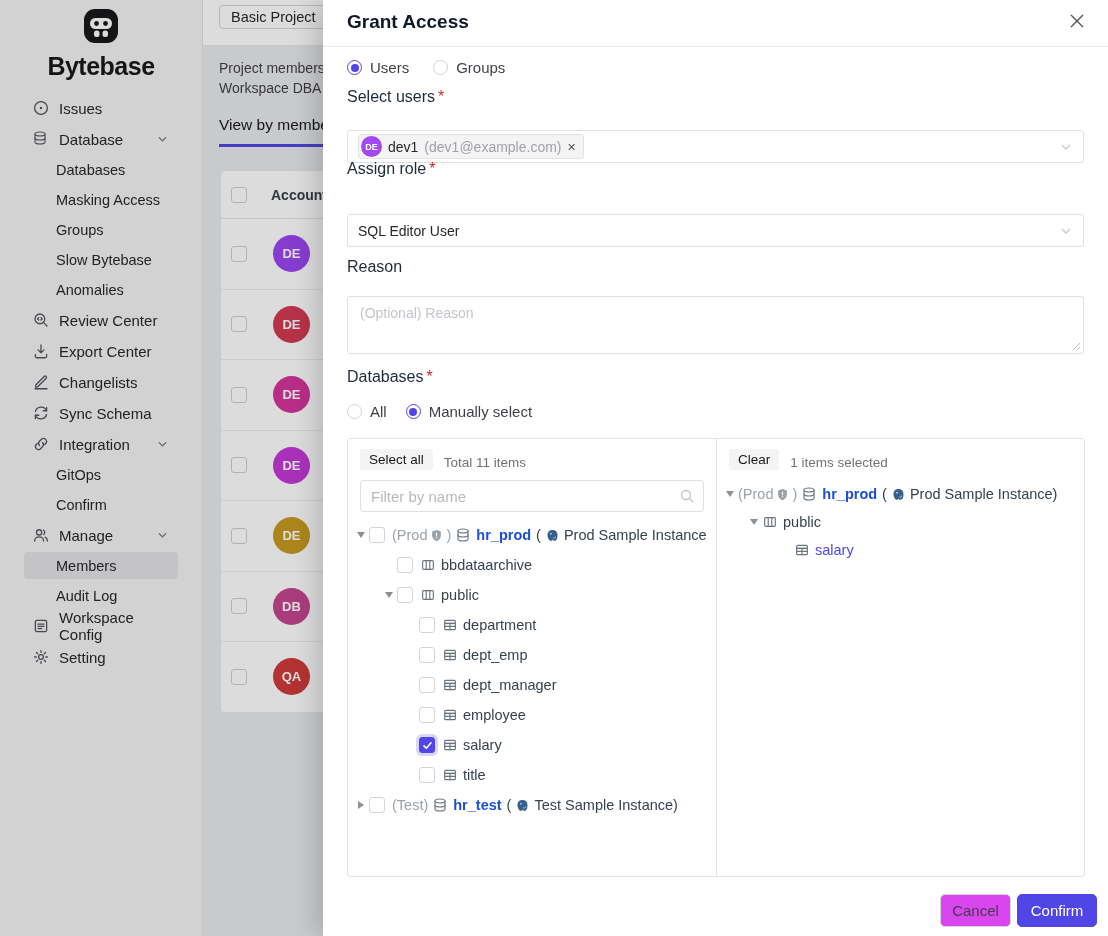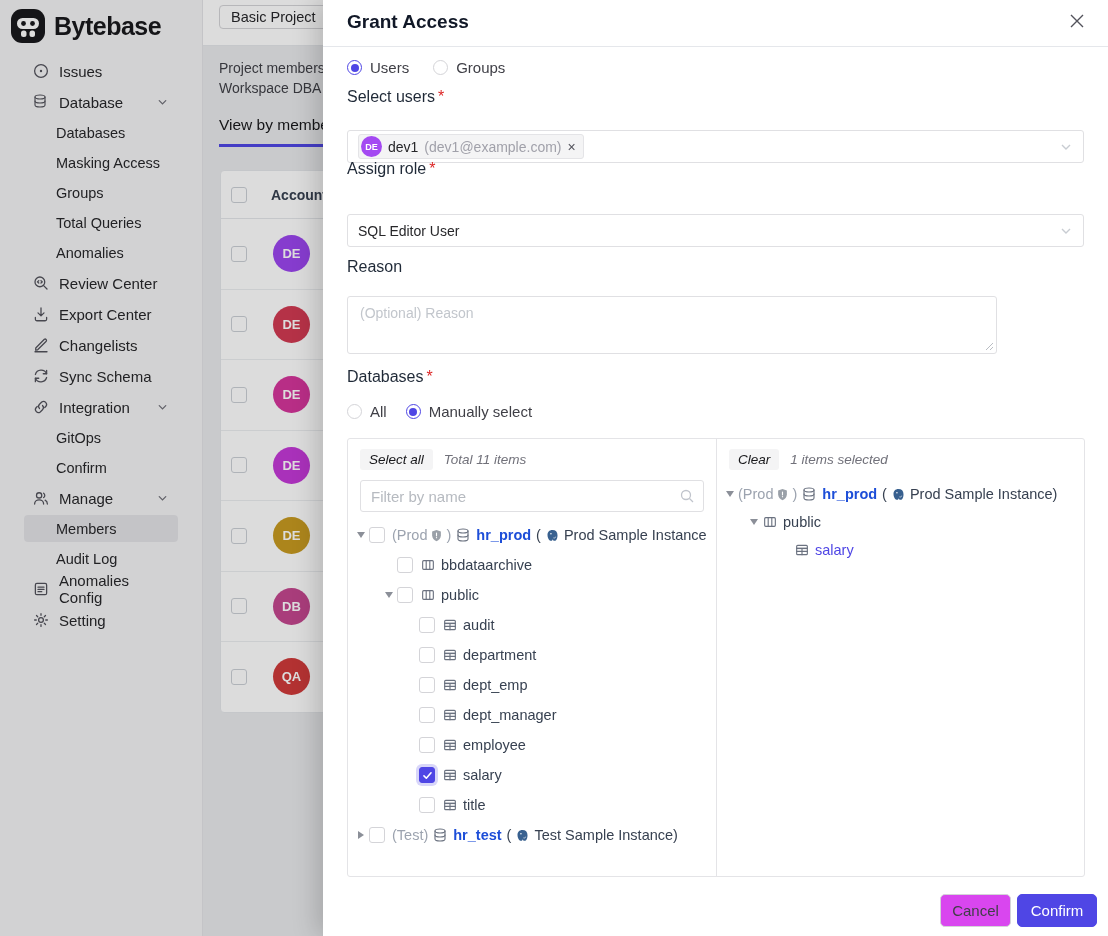--- a/index.html
+++ b/index.html
@@ -5,21 +5,21 @@
   * { box-sizing: border-box; margin: 0; padding: 0; }
   html,body { width:1108px; height:936px; }
   body {
     font-family: "Liberation Sans", sans-serif;
     position: relative; overflow: hidden; background:#fff;
     color:#27272a; font-size:14px;
   }
   
   .sidebar { position:absolute; left:0; top:0; width:203px; height:936px;
     background:#f4f4f5; border-right:1px solid #e4e4e7; z-index:1; }
-  .logo { display:flex; align-items:center; gap:8px; padding:8px 10px 6px 10px; }
+  .logo { display:flex; align-items:center; gap:8px; padding:8px 10px 6px 10px;flex-direction:column; }
   .logo-text { font-size:25px; font-weight:700; color:#18181b; letter-spacing:-0.5px; }
   .nav { padding:4px 16px; }
   .nav-item { display:flex; align-items:center; gap:9px; height:28px;
     margin:3px 8px; padding:0 8px; border-radius:4px; font-size:15px; color:#27272a; cursor:pointer; }
   .nav-item .ic { display:flex; width:18px; height:18px; color:#52525b; flex:none; }
   .nav-item.sub { padding-left:32px; font-size:14.5px; height:27px; }
   .nav-item.active { background:#e4e4e7; }
   .nav-item .chev { margin-left:auto; width:14px; height:14px; color:#71717a; }
   
   .main { position:absolute; left:203px; top:0; right:0; bottom:0; background:#e9ebed; z-index:1; }
@@ -60,32 +60,32 @@
   .selbox { position:absolute; left:24px; width:737px; height:33px; border:1px solid #e0e0e3;
     border-radius:3px; background:#fff; display:flex; align-items:center; padding:0 30px 0 10px; }
   .selbox .chevd { position:absolute; right:10px; width:14px; height:14px; color:#c8ccd2; }
   .chip { display:flex; align-items:center; gap:6px; background:#f4f4f5; border:1px solid #e4e4e7;
     border-radius:3px; padding:1px 7px 1px 2px; font-size:14px; }
   .chip .avatar { width:21px; height:21px; margin:0; font-size:9px; }
   .chip .nm { color:#27272a; }
   .chip .em { color:#a1a1aa; }
   .chip .x { color:#52525b; font-size:14px; cursor:pointer; }
   .rolebox { font-size:14px; color:#27272a; }
-  .ta-wrap { position:absolute; left:24px; width:650px; height:58px; }
+  .ta-wrap { position:absolute; left:24px; width:737px; height:58px; }
   textarea { width:100%; height:100%; border:1px solid #e0e0e3; border-radius:3px; resize:none;
     font-family:"Liberation Sans",sans-serif; font-size:14px; padding:8px 12px; color:#27272a; outline:none; }
   textarea::placeholder { color:#c2c6cc; }
   .ta-grip { position:absolute; right:3px; bottom:3px; width:9px; height:9px; color:#b9bdc3; }
   
   .treebox { position:absolute; left:24px; top:438px; width:738px; height:439px;
     border:1px solid #e4e4e7; border-radius:3px; display:flex; }
   .pane { position:relative; height:100%; }
   .pane.left { width:369px; border-right:1px solid #e4e4e7; }
   .pane.right { flex:1; }
-  .pane-head { display:flex; align-items:center; gap:11px; padding:10px 12px 0 12px;font-style:italic; }
+  .pane-head { display:flex; align-items:flex-end; gap:11px; padding:10px 12px 0 12px; }
   .mini-btn { background:#f4f4f5; border-radius:3px; padding:3px 9px; font-size:13.5px; color:#18181b; cursor:pointer; }
   .mini-info { font-size:13.5px; color:#71717a; }
   .filter { position:relative; margin:10px 12px 0 12px; }
   .filter input { width:100%; height:32px; border:1px solid #e0e0e3; border-radius:3px;
     padding:0 30px 0 10px; font-size:15px; font-family:"Liberation Sans",sans-serif; outline:none; color:#27272a; }
   .filter input::placeholder { color:#b6bac0; }
   .filter .sic { position:absolute; right:9px; top:8px; width:16px; height:16px; color:#c0c4cc; }
   .tree { margin-top:8px; padding-left:5px; overflow:hidden; }
   .trow2 { display:flex; align-items:center; height:30px; white-space:nowrap; overflow:hidden; }
   .pane.right .trow2 { height:28px; }
@@ -152,21 +152,21 @@
       <div class="nav-item sub">
         <span>Databases</span>
       </div>
       <div class="nav-item sub">
         <span>Masking Access</span>
       </div>
       <div class="nav-item sub">
         <span>Groups</span>
       </div>
       <div class="nav-item sub">
-        <span>Total Queries</span>
+        <span>Slow Bytebase</span>
       </div>
       <div class="nav-item sub">
         <span>Anomalies</span>
       </div>
       <div class="nav-item">
         <span class="ic">
           <svg viewBox="0 0 24 24" width="18" height="18">
             <circle cx="10.5" cy="10.5" r="6.5" stroke="currentColor" fill="none" stroke-width="1.7" stroke-linecap="round" stroke-linejoin="round"></circle>
             <path d="M15.5 15.5 L20 20" stroke="currentColor" fill="none" stroke-width="1.7" stroke-linecap="round" stroke-linejoin="round"></path>
             <path d="M9 9 l-1.8 1.5 L9 12 M12 9 l1.8 1.5 L12 12" stroke="currentColor" fill="none" stroke-width="1.7" stroke-linecap="round" stroke-linejoin="round"></path>
@@ -238,21 +238,21 @@
       <div class="nav-item sub">
         <span>Audit Log</span>
       </div>
       <div class="nav-item">
         <span class="ic">
           <svg viewBox="0 0 24 24" width="18" height="18">
             <rect x="4.5" y="4.5" width="15" height="15" rx="2" stroke="currentColor" fill="none" stroke-width="1.7" stroke-linecap="round" stroke-linejoin="round"></rect>
             <path d="M8 9.5 h8 M8 12.5 h8 M8 15.5 h5" stroke="currentColor" fill="none" stroke-width="1.7" stroke-linecap="round" stroke-linejoin="round"></path>
           </svg>
         </span>
-        <span>Anomalies Config</span>
+        <span>Workspace Config</span>
       </div>
       <div class="nav-item">
         <span class="ic">
           <svg viewBox="0 0 24 24" width="18" height="18">
             <circle cx="12" cy="12" r="3.2" stroke="currentColor" fill="none" stroke-width="1.7" stroke-linecap="round" stroke-linejoin="round"></circle>
             <path d="M12 3.5 v2.2 M12 18.3 v2.2 M3.5 12 h2.2 M18.3 12 h2.2 M6 6 l1.6 1.6 M16.4 16.4 L18 18 M18 6 l-1.6 1.6 M7.6 16.4 L6 18" stroke="currentColor" fill="none" stroke-width="1.7" stroke-linecap="round" stroke-linejoin="round"></path>
           </svg>
         </span>
         <span>Setting</span>
       </div>
@@ -474,32 +474,20 @@
           <div class="trow2 lvl2">
             <span class="caret-slot"></span>
             <span class="tcb"></span>
             <span class="tic">
               <svg viewBox="0 0 24 24" width="16" height="16">
                 <rect x="4" y="5" width="16" height="14" rx="1.5" stroke="currentColor" fill="none" stroke-width="1.7" stroke-linecap="round" stroke-linejoin="round"></rect>
                 <path d="M4 9.5 h16 M4 14 h16 M12 9.5 v9.5" stroke="currentColor" fill="none" stroke-width="1.7" stroke-linecap="round" stroke-linejoin="round"></path>
                 <path d="M4 9.5 h16" stroke="currentColor" stroke-width="3" opacity="0.25"></path>
               </svg>
             </span>
-            <span class="tname">audit</span>
-          </div>
-          <div class="trow2 lvl2">
-            <span class="caret-slot"></span>
-            <span class="tcb"></span>
-            <span class="tic">
-              <svg viewBox="0 0 24 24" width="16" height="16">
-                <rect x="4" y="5" width="16" height="14" rx="1.5" stroke="currentColor" fill="none" stroke-width="1.7" stroke-linecap="round" stroke-linejoin="round"></rect>
-                <path d="M4 9.5 h16 M4 14 h16 M12 9.5 v9.5" stroke="currentColor" fill="none" stroke-width="1.7" stroke-linecap="round" stroke-linejoin="round"></path>
-                <path d="M4 9.5 h16" stroke="currentColor" stroke-width="3" opacity="0.25"></path>
-              </svg>
-            </span>
             <span class="tname">department</span>
           </div>
           <div class="trow2 lvl2">
             <span class="caret-slot"></span>
             <span class="tcb"></span>
             <span class="tic">
               <svg viewBox="0 0 24 24" width="16" height="16">
                 <rect x="4" y="5" width="16" height="14" rx="1.5" stroke="currentColor" fill="none" stroke-width="1.7" stroke-linecap="round" stroke-linejoin="round"></rect>
                 <path d="M4 9.5 h16 M4 14 h16 M12 9.5 v9.5" stroke="currentColor" fill="none" stroke-width="1.7" stroke-linecap="round" stroke-linejoin="round"></path>
                 <path d="M4 9.5 h16" stroke="currentColor" stroke-width="3" opacity="0.25"></path>

